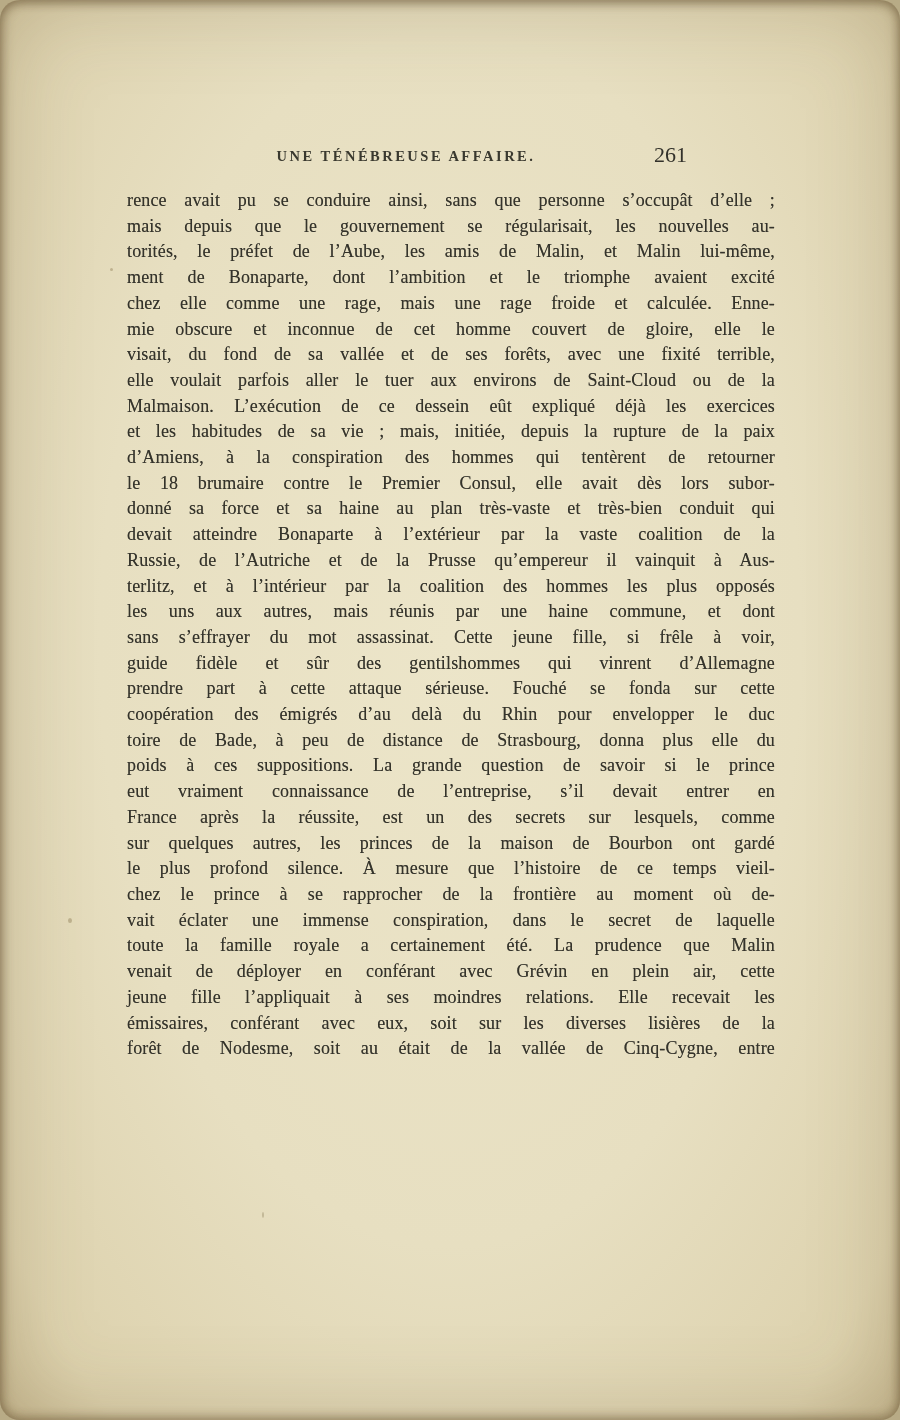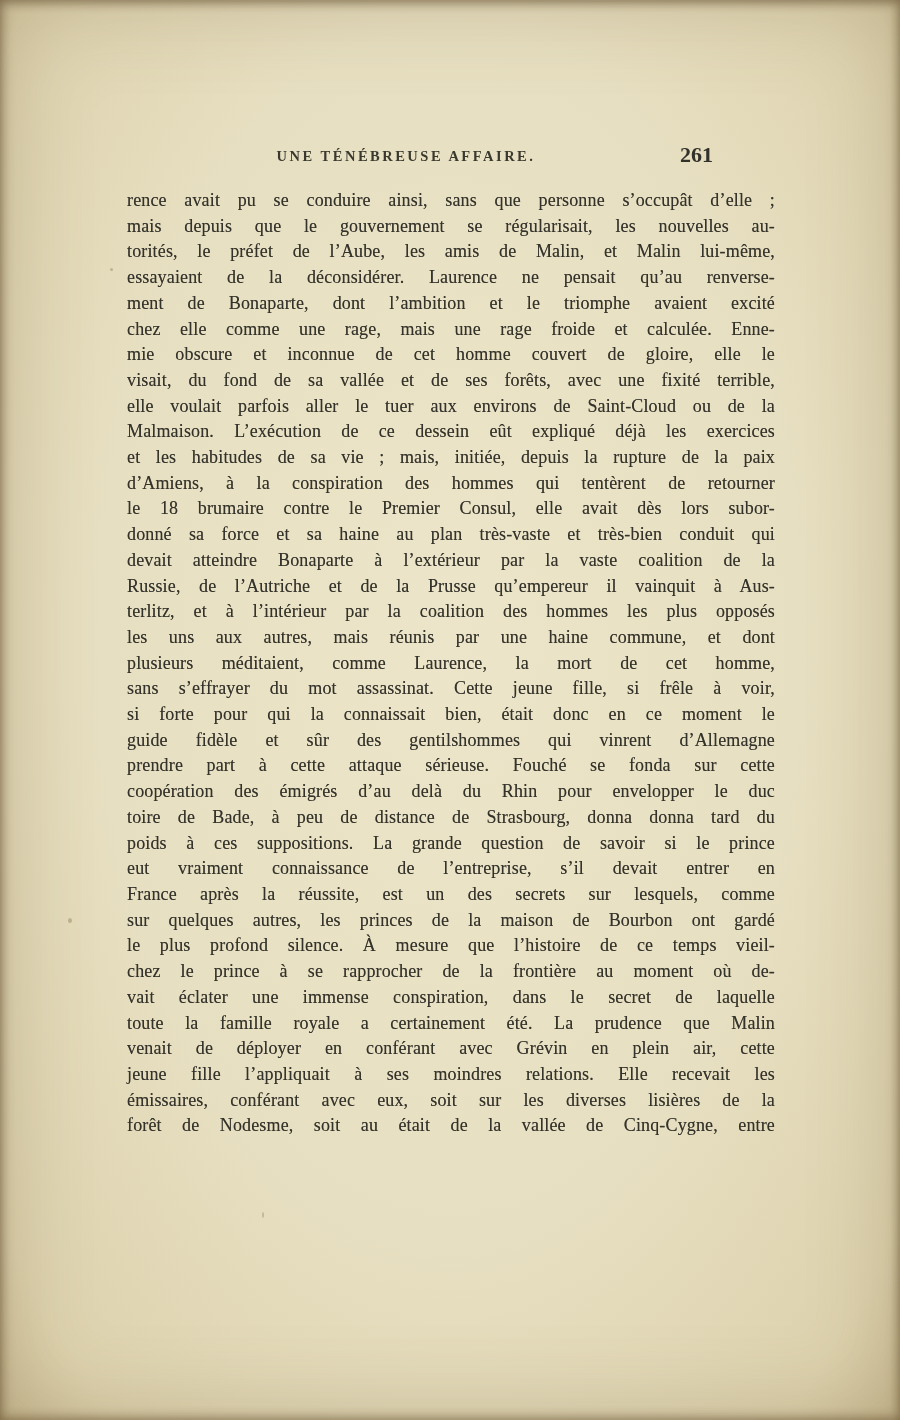--- a/index.html
+++ b/index.html
@@ -16,20 +16,21 @@
       radial-gradient(ellipse at 50% 45%, #ece5c9 0%, #e7dfc1 55%, #ddd2ae 88%, #cfc19a 100%);
     box-shadow:
       inset 0 0 90px rgba(110, 90, 50, 0.28),
       inset 0 4px 10px rgba(90, 70, 40, 0.35),
       inset 4px 0 12px rgba(90, 70, 40, 0.22),
       inset -4px 0 12px rgba(110, 90, 55, 0.22),
       inset 0 -4px 10px rgba(110, 90, 55, 0.25);
     overflow: hidden;
     font-family: "Liberation Serif", "DejaVu Serif", serif;
     color: #35342c;
+    border-radius: 20px;
   }
   .text-column {
     position: absolute;
     left: 127px;
     top: 142px;
     width: 648px;
   }
   .running-header {
     position: relative;
     height: 34px;
@@ -41,24 +42,24 @@
     right: 90px;
     text-align: center;
     top: 6px;
     font-size: 14.5px;
     letter-spacing: 2.5px;
     font-weight: bold;
     color: #3a392f;
   }
   .page-number {
     position: absolute;
-    right: 62px;
+    right: 88px;
     top: 0;
     font-size: 22px;
-    font-weight: bold;
+    font-weight: normal;
     color: #32312a;
   }
   .body-text {
     font-size: 18px;
     line-height: 25.7px;
     letter-spacing: 0.15px;
   }
   .body-text .line {
     text-align: justify;
     text-align-last: justify;
@@ -86,42 +87,39 @@
   <div class="text-column">
     <div class="running-header">
       <span class="running-title">UNE TÉNÉBREUSE AFFAIRE.</span>
       <span class="page-number">261</span>
     </div>
 
     <div class="body-text" id="body-lines">
         <div class="line">rence avait pu se conduire ainsi, sans que personne s’occupât d’elle ;</div>
         <div class="line">mais depuis que le gouvernement se régularisait, les nouvelles au-</div>
         <div class="line">torités, le préfet de l’Aube, les amis de Malin, et Malin lui-même,</div>
-        <div class="line">essayaient de la déconsidérer. Laurence ne pensait qu’au renverse-</div>
         <div class="line">ment de Bonaparte, dont l’ambition et le triomphe avaient excité</div>
         <div class="line">chez elle comme une rage, mais une rage froide et calculée. Enne-</div>
         <div class="line">mie obscure et inconnue de cet homme couvert de gloire, elle le</div>
         <div class="line">visait, du fond de sa vallée et de ses forêts, avec une fixité terrible,</div>
         <div class="line">elle voulait parfois aller le tuer aux environs de Saint-Cloud ou de la</div>
         <div class="line">Malmaison. L’exécution de ce dessein eût expliqué déjà les exercices</div>
         <div class="line">et les habitudes de sa vie ; mais, initiée, depuis la rupture de la paix</div>
         <div class="line">d’Amiens, à la conspiration des hommes qui tentèrent de retourner</div>
         <div class="line">le 18 brumaire contre le Premier Consul, elle avait dès lors subor-</div>
         <div class="line">donné sa force et sa haine au plan très-vaste et très-bien conduit qui</div>
         <div class="line">devait atteindre Bonaparte à l’extérieur par la vaste coalition de la</div>
         <div class="line">Russie, de l’Autriche et de la Prusse qu’empereur il vainquit à Aus-</div>
         <div class="line">terlitz, et à l’intérieur par la coalition des hommes les plus opposés</div>
         <div class="line">les uns aux autres, mais réunis par une haine commune, et dont</div>
-        <div class="line">plusieurs méditaient, comme Laurence, la mort de cet homme,</div>
         <div class="line">sans s’effrayer du mot assassinat. Cette jeune fille, si frêle à voir,</div>
-        <div class="line">si forte pour qui la connaissait bien, était donc en ce moment le</div>
         <div class="line">guide fidèle et sûr des gentilshommes qui vinrent d’Allemagne</div>
         <div class="line">prendre part à cette attaque sérieuse. Fouché se fonda sur cette</div>
         <div class="line">coopération des émigrés d’au delà du Rhin pour envelopper le duc</div>
-        <div class="line">toire de Bade, à peu de distance de Strasbourg, donna donna tard du</div>
+        <div class="line">toire de Bade, à peu de distance de Strasbourg, donna plus elle du</div>
         <div class="line">poids à ces suppositions. La grande question de savoir si le prince</div>
         <div class="line">eut vraiment connaissance de l’entreprise, s’il devait entrer en</div>
         <div class="line">France après la réussite, est un des secrets sur lesquels, comme</div>
         <div class="line">sur quelques autres, les princes de la maison de Bourbon ont gardé</div>
         <div class="line">le plus profond silence. À mesure que l’histoire de ce temps vieil-</div>
         <div class="line">chez le prince à se rapprocher de la frontière au moment où de-</div>
         <div class="line">vait éclater une immense conspiration, dans le secret de laquelle</div>
         <div class="line">toute la famille royale a certainement été. La prudence que Malin</div>
         <div class="line">venait de déployer en conférant avec Grévin en plein air, cette</div>
         <div class="line">jeune fille l’appliquait à ses moindres relations. Elle recevait les</div>

